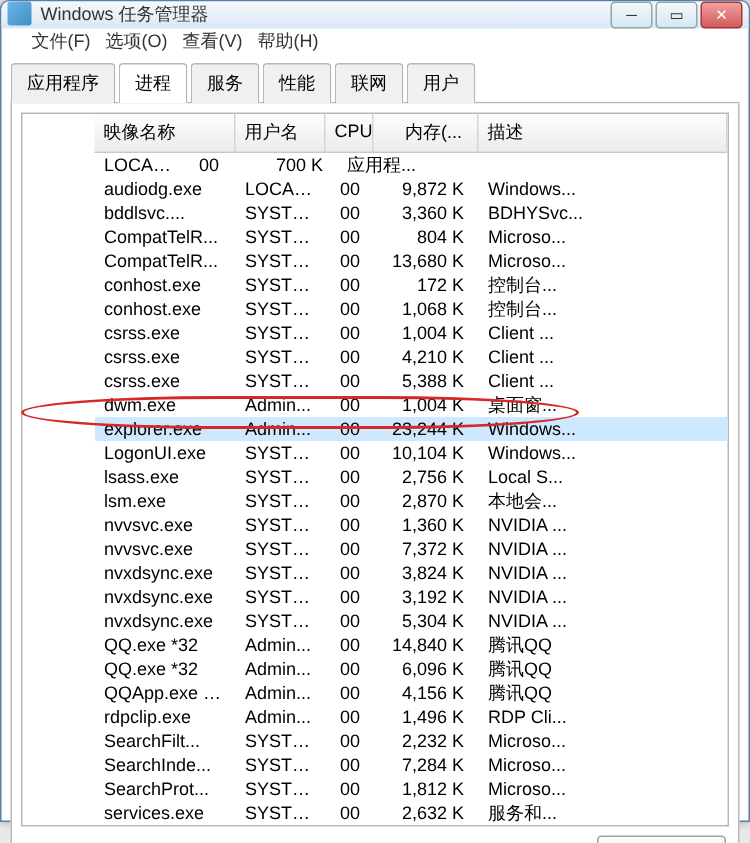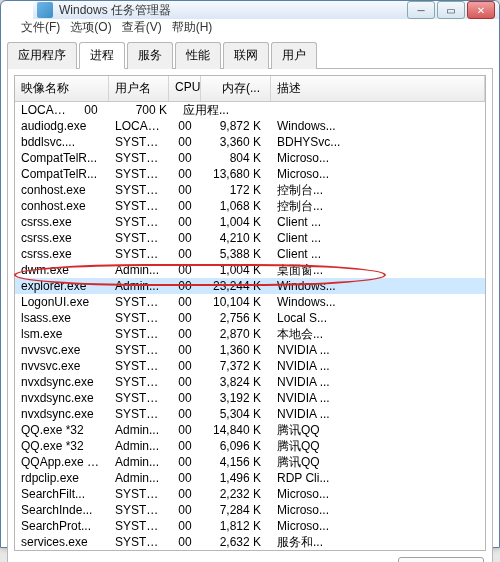--- a/index.html
+++ b/index.html
@@ -1,36 +1,36 @@
 <!DOCTYPE html>
 <html><head>
 <meta charset="utf-8">
 <style>
 * { box-sizing: border-box; margin: 0; padding: 0; font-family: "Microsoft YaHei", "SimSun", Tahoma, sans-serif; }
 body { background: #e8e8e8; width: 500px; height: 562px; overflow: hidden; font-size: 11px; }
 
 .window { width: 500px; height: 548px; background: #fff; border: 1px solid #5a7fa5; border-radius: 6px 6px 0 0; box-shadow: 0 0 6px rgba(0,0,0,0.3); display: flex; flex-direction: column; }
-.titlebar { height: 26px; background: linear-gradient(#f6f9fd, #dbe7f5); border-radius: 5px 5px 0 0; display: flex; align-items: center; padding: 0 4px; margin-left: 32px; }
+.titlebar { height: 26px; background: linear-gradient(#f6f9fd, #dbe7f5); border-radius: 5px 5px 0 0; display: flex; align-items: flex-start; padding: 0 4px; }
 .titlebar-icon { width: 16px; height: 16px; margin-right: 6px; background: linear-gradient(135deg,#6fb6e8,#3d8fc6); border-radius: 2px; }
 .titlebar-text { flex: 1; color: #333; font-size: 12px; }
 .winbtns { display: flex; gap: 2px; }
 .winbtn { width: 28px; height: 18px; border: 1px solid #8aa; background: linear-gradient(#f4f8fb,#d7e6f2); border-radius: 3px; display: flex; align-items: center; justify-content: center; font-size: 10px; color: #333; }
 .winbtn.close { background: linear-gradient(#f2a0a0,#d45a5a); color: #fff; border-color: #a33; }
 
 .menubar { height: 20px; display: flex; align-items: center; padding: 0 20px; gap: 10px; font-size: 12px; color: #333; }
 .menubar span { cursor: default; }
 
 .content { flex: 1; padding: 6px; display: flex; flex-direction: column; }
 
 .tabs { display: flex; border-bottom: 1px solid #b7b7b7; font-size: 12px; }
 .tab { padding: 4px 10px; border: 1px solid #b7b7b7; border-bottom: none; background: #f0f0f0; margin-right: 2px; margin-bottom: -1px; border-radius: 3px 3px 0 0; }
 .tab.active { background: #fff; border-bottom: 1px solid #fff; }
 
 .list-wrap { flex: 1; border: 1px solid #b7b7b7; border-top: none; padding: 6px; display: flex; flex-direction: column; background: #fff; }
-.list-inner { flex: 1; border: 1px solid #b7b7b7; overflow: hidden; display: flex; flex-direction: column; }
+.list-inner { flex: 1; border: 1px solid #b7b7b7; overflow: hidden; display: flex; flex-direction: column; padding-left: 48px; }
 
 .header-row { display: flex; background: linear-gradient(#fdfdfd,#ececec); border-bottom: 1px solid #c8c8c8; font-size: 12px; }
 .header-cell { padding: 4px 6px; border-right: 1px solid #d4d4d4; white-space: nowrap; overflow: hidden; }
 
 .body-scroll { flex: 1; overflow-y: scroll; font-family: "SimSun", monospace; font-size: 12px; }
 .row { display: flex; height: 16px; align-items: center; }
 .row.selected { background: #cde8ff; }
 .cell { padding: 0 6px; white-space: nowrap; overflow: hidden; text-overflow: ellipsis; }
 .c0 { width: 94px; }
 .c1 { width: 60px; }

